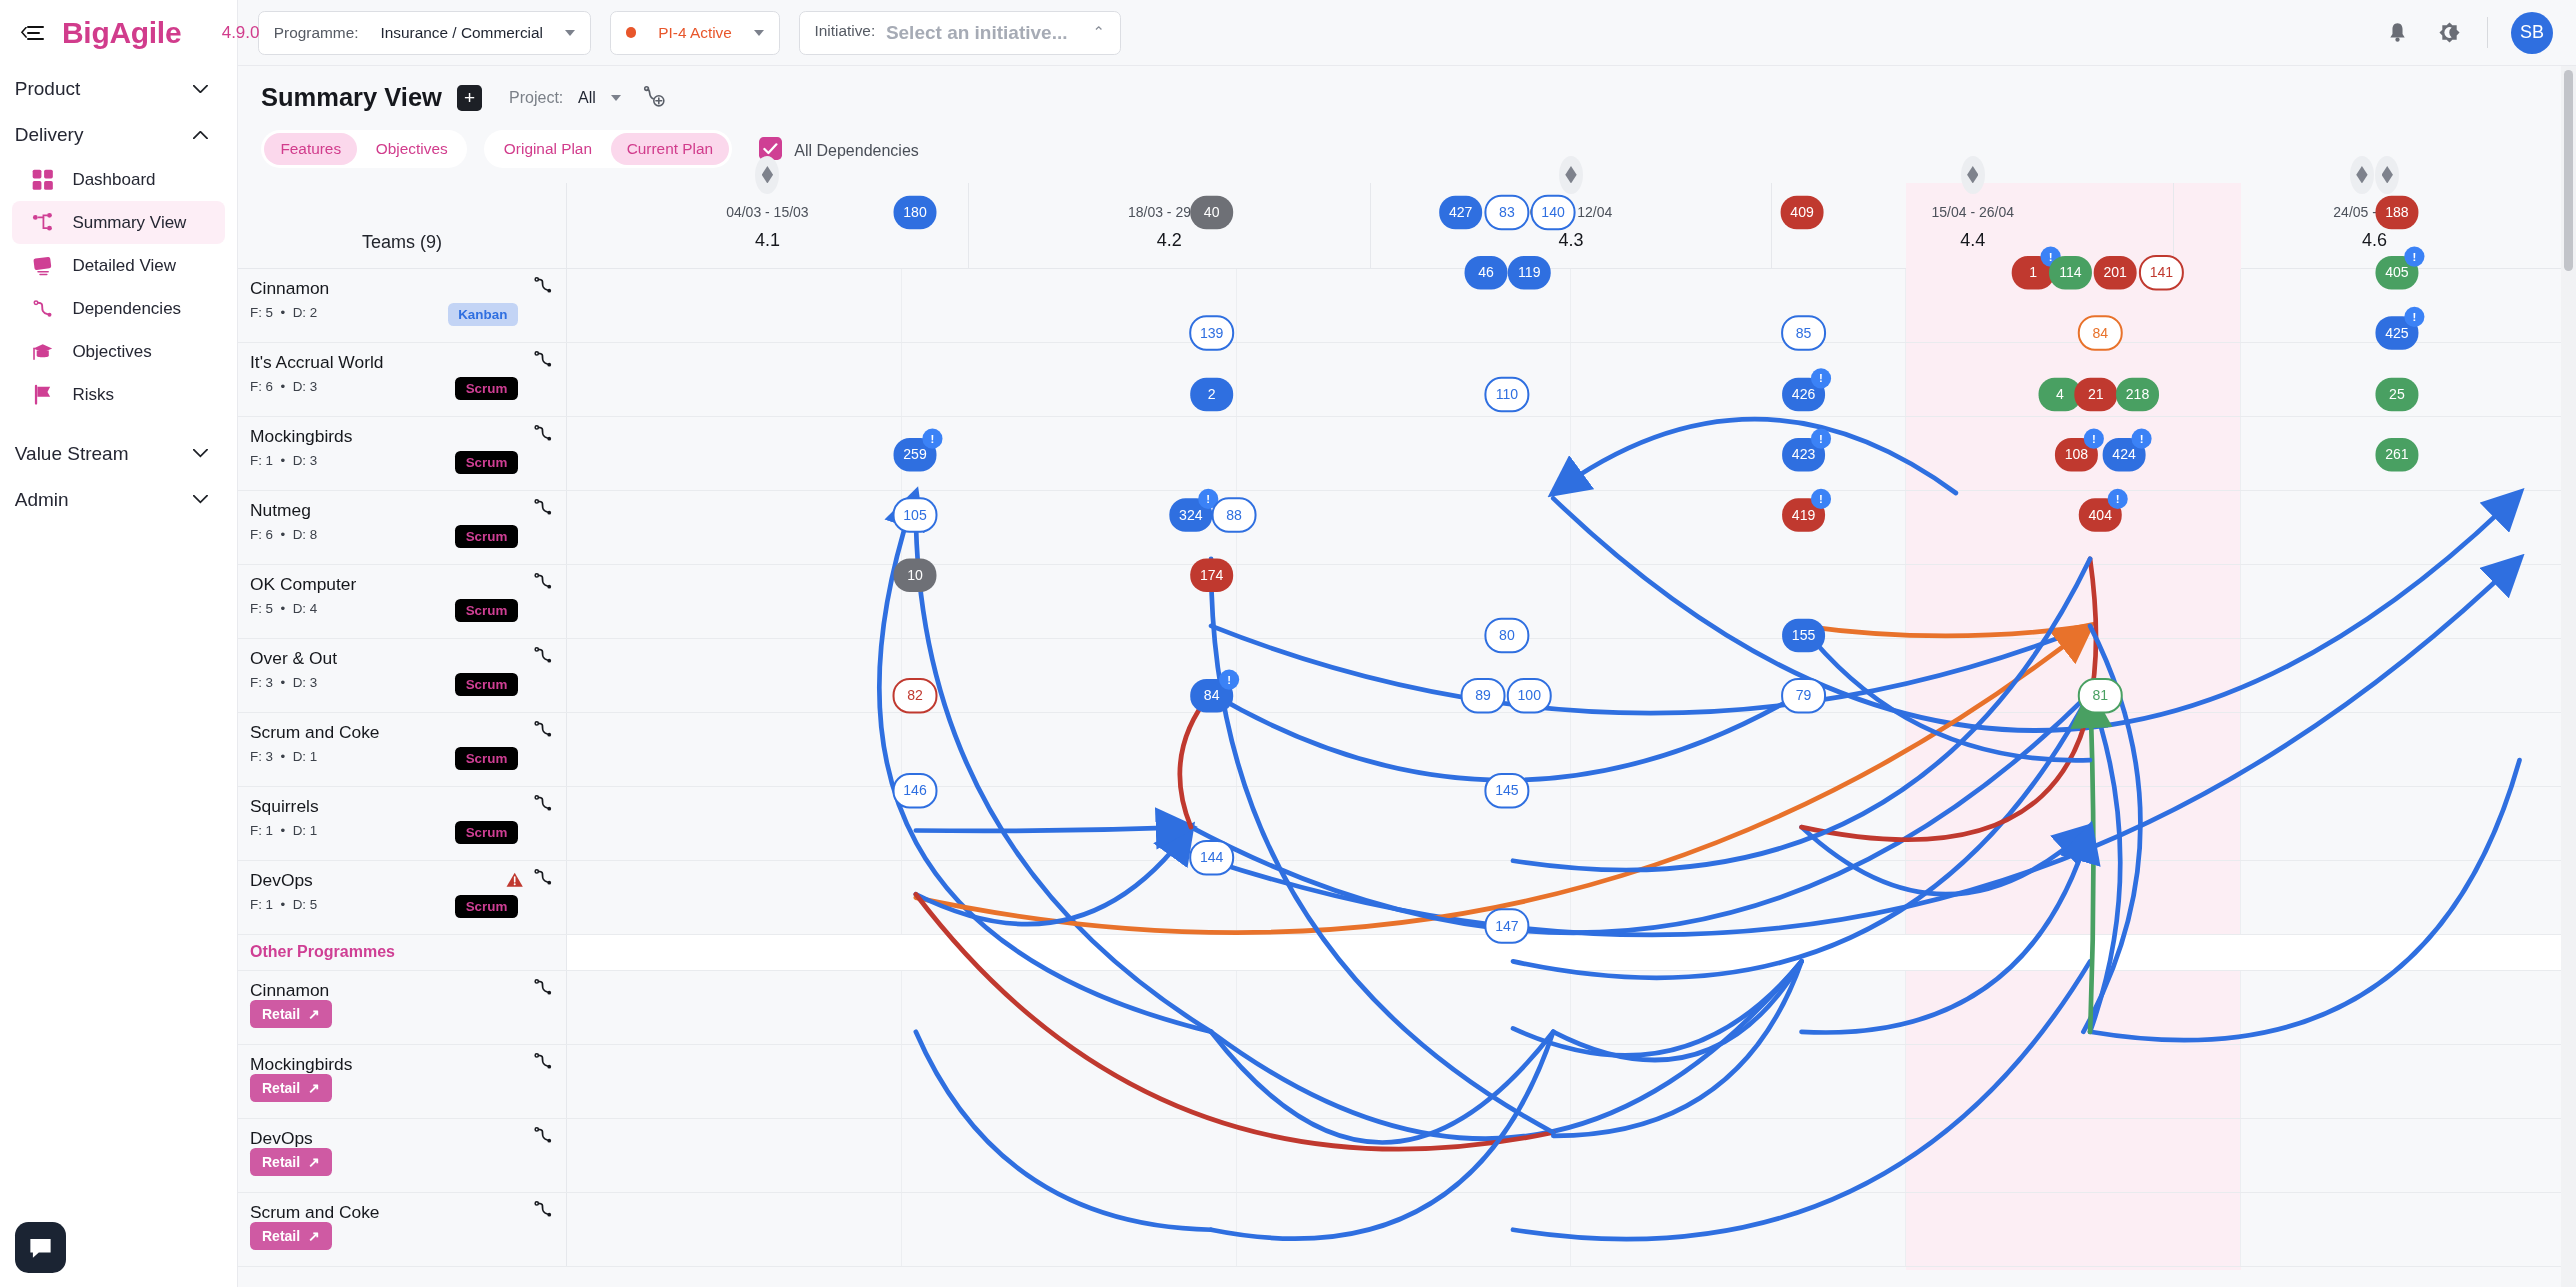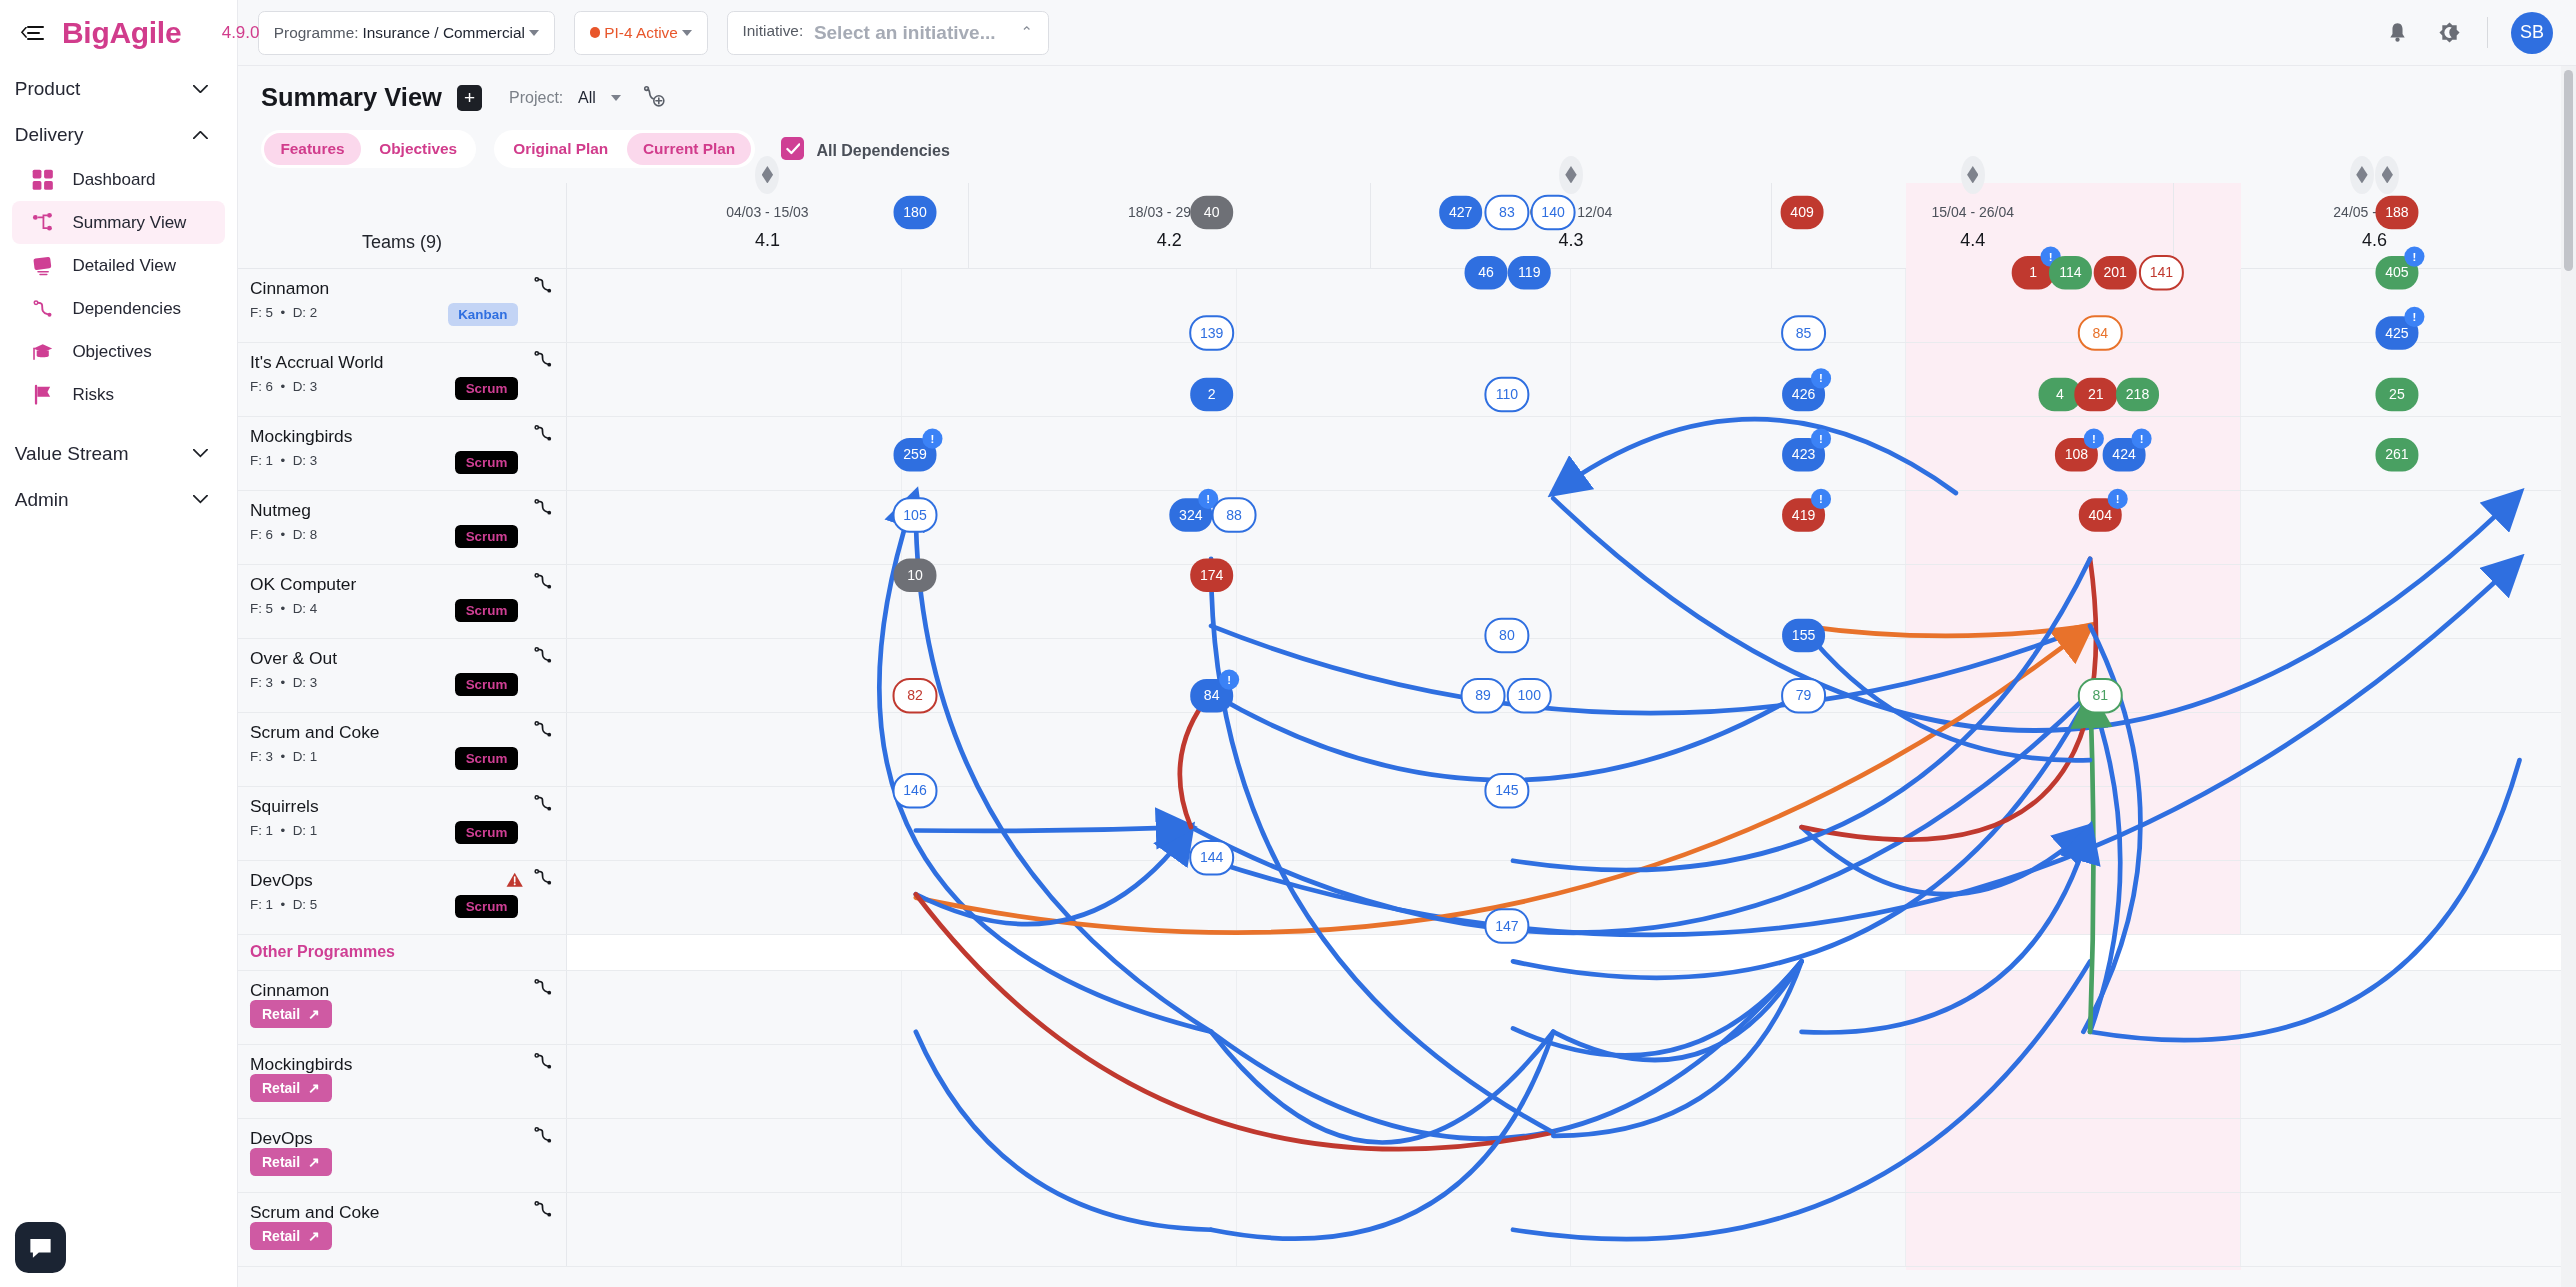--- a/index.html
+++ b/index.html
@@ -46,21 +46,21 @@
 
   
   .main { flex: 1 1 auto; position: relative; height: 1288px; background: #f7f8fa; overflow: hidden; }
 
   .topbar {
     height: 66px; background: #f7f8fa; border-bottom: 0.7px solid #e9eaee;
     display: flex; align-items: center; padding: 0 23px 0 20px; gap: 19px;
   }
   .selbox {
     height: 44px; background: #fff; border: 0.7px solid #dcdee3; border-radius: 6.7px;
-    display: flex; align-items: center; padding: 0 14.8px; gap: 4px; cursor: pointer;
+    display: flex; align-items: center; padding: 0 14.8px; gap: 22px; cursor: pointer;
   }
   .selbox .k { font-size: 15.4px; color: #555a63; }
   .selbox .v { font-size: 15.4px; color: #1f2430; }
   .caret { width: 0; height: 0; border-left: 5.4px solid transparent; border-right: 5.4px solid transparent; border-top: 6.7px solid #7c818c; }
   .pi-dot { width: 10.7px; height: 10.7px; border-radius: 50%; background: #e8562b; }
   .pi-text { font-size: 15.4px; color: #e8562b; }
   .initbox { width: 322px; justify-content: space-between; }
   .initbox .ph { font-size: 19px; color: #a6abb5; font-weight: bold; }
   .updown { font-size: 14.8px; color: #8a8f99; line-height: 1; }
 
@@ -77,21 +77,21 @@
   .vh-row { display: flex; align-items: center; gap: 14.8px; }
   .vh-title { font-size: 25.5px; font-weight: bold; color: #16181d; }
   .plus-btn {
     width: 25.5px; height: 25.5px; background: #1d2026; border-radius: 4.7px; color: #fff;
     display: flex; align-items: center; justify-content: center; font-size: 19px; cursor: pointer;
   }
   .proj-lbl { font-size: 16px; color: #7b8088; margin-left: 12px; }
   .proj-val { font-size: 16px; color: #1f2430; }
   .link-ico { margin-left: 8px; cursor: pointer; }
 
-  .pill-row { display: flex; align-items: center; gap: 17.4px; margin-top: 17.4px; font-weight: bold; }
+  .pill-row { display: flex; align-items: center; gap: 17.4px; margin-top: 17.4px; }
   .pill-grp { display: flex; background: #fff; border-radius: 27px; padding: 3.4px; gap: 2.7px; }
   .pill { padding: 6.7px 16px; border-radius: 27px; font-size: 15.4px; color: #d13c8c; cursor: pointer; white-space: nowrap; }
   .pill.on { background: #fbd8ec; }
   .cbox-wrap { display: flex; align-items: flex-end; gap: 12px; margin-left: 9.4px; }
   .cbox { width: 23px; height: 23px; border-radius: 4.7px; background: #cf3f94; display: flex; align-items: center; justify-content: center; cursor: pointer; }
   .cbox-lbl { font-size: 16px; color: #4a4f58; }
 
   
   .grid { position: relative; margin-top: 14.8px; height: 1087px; }
   .grid-head { display: flex; height: 86px; border-bottom: 0.7px solid #e6e8ec; }

